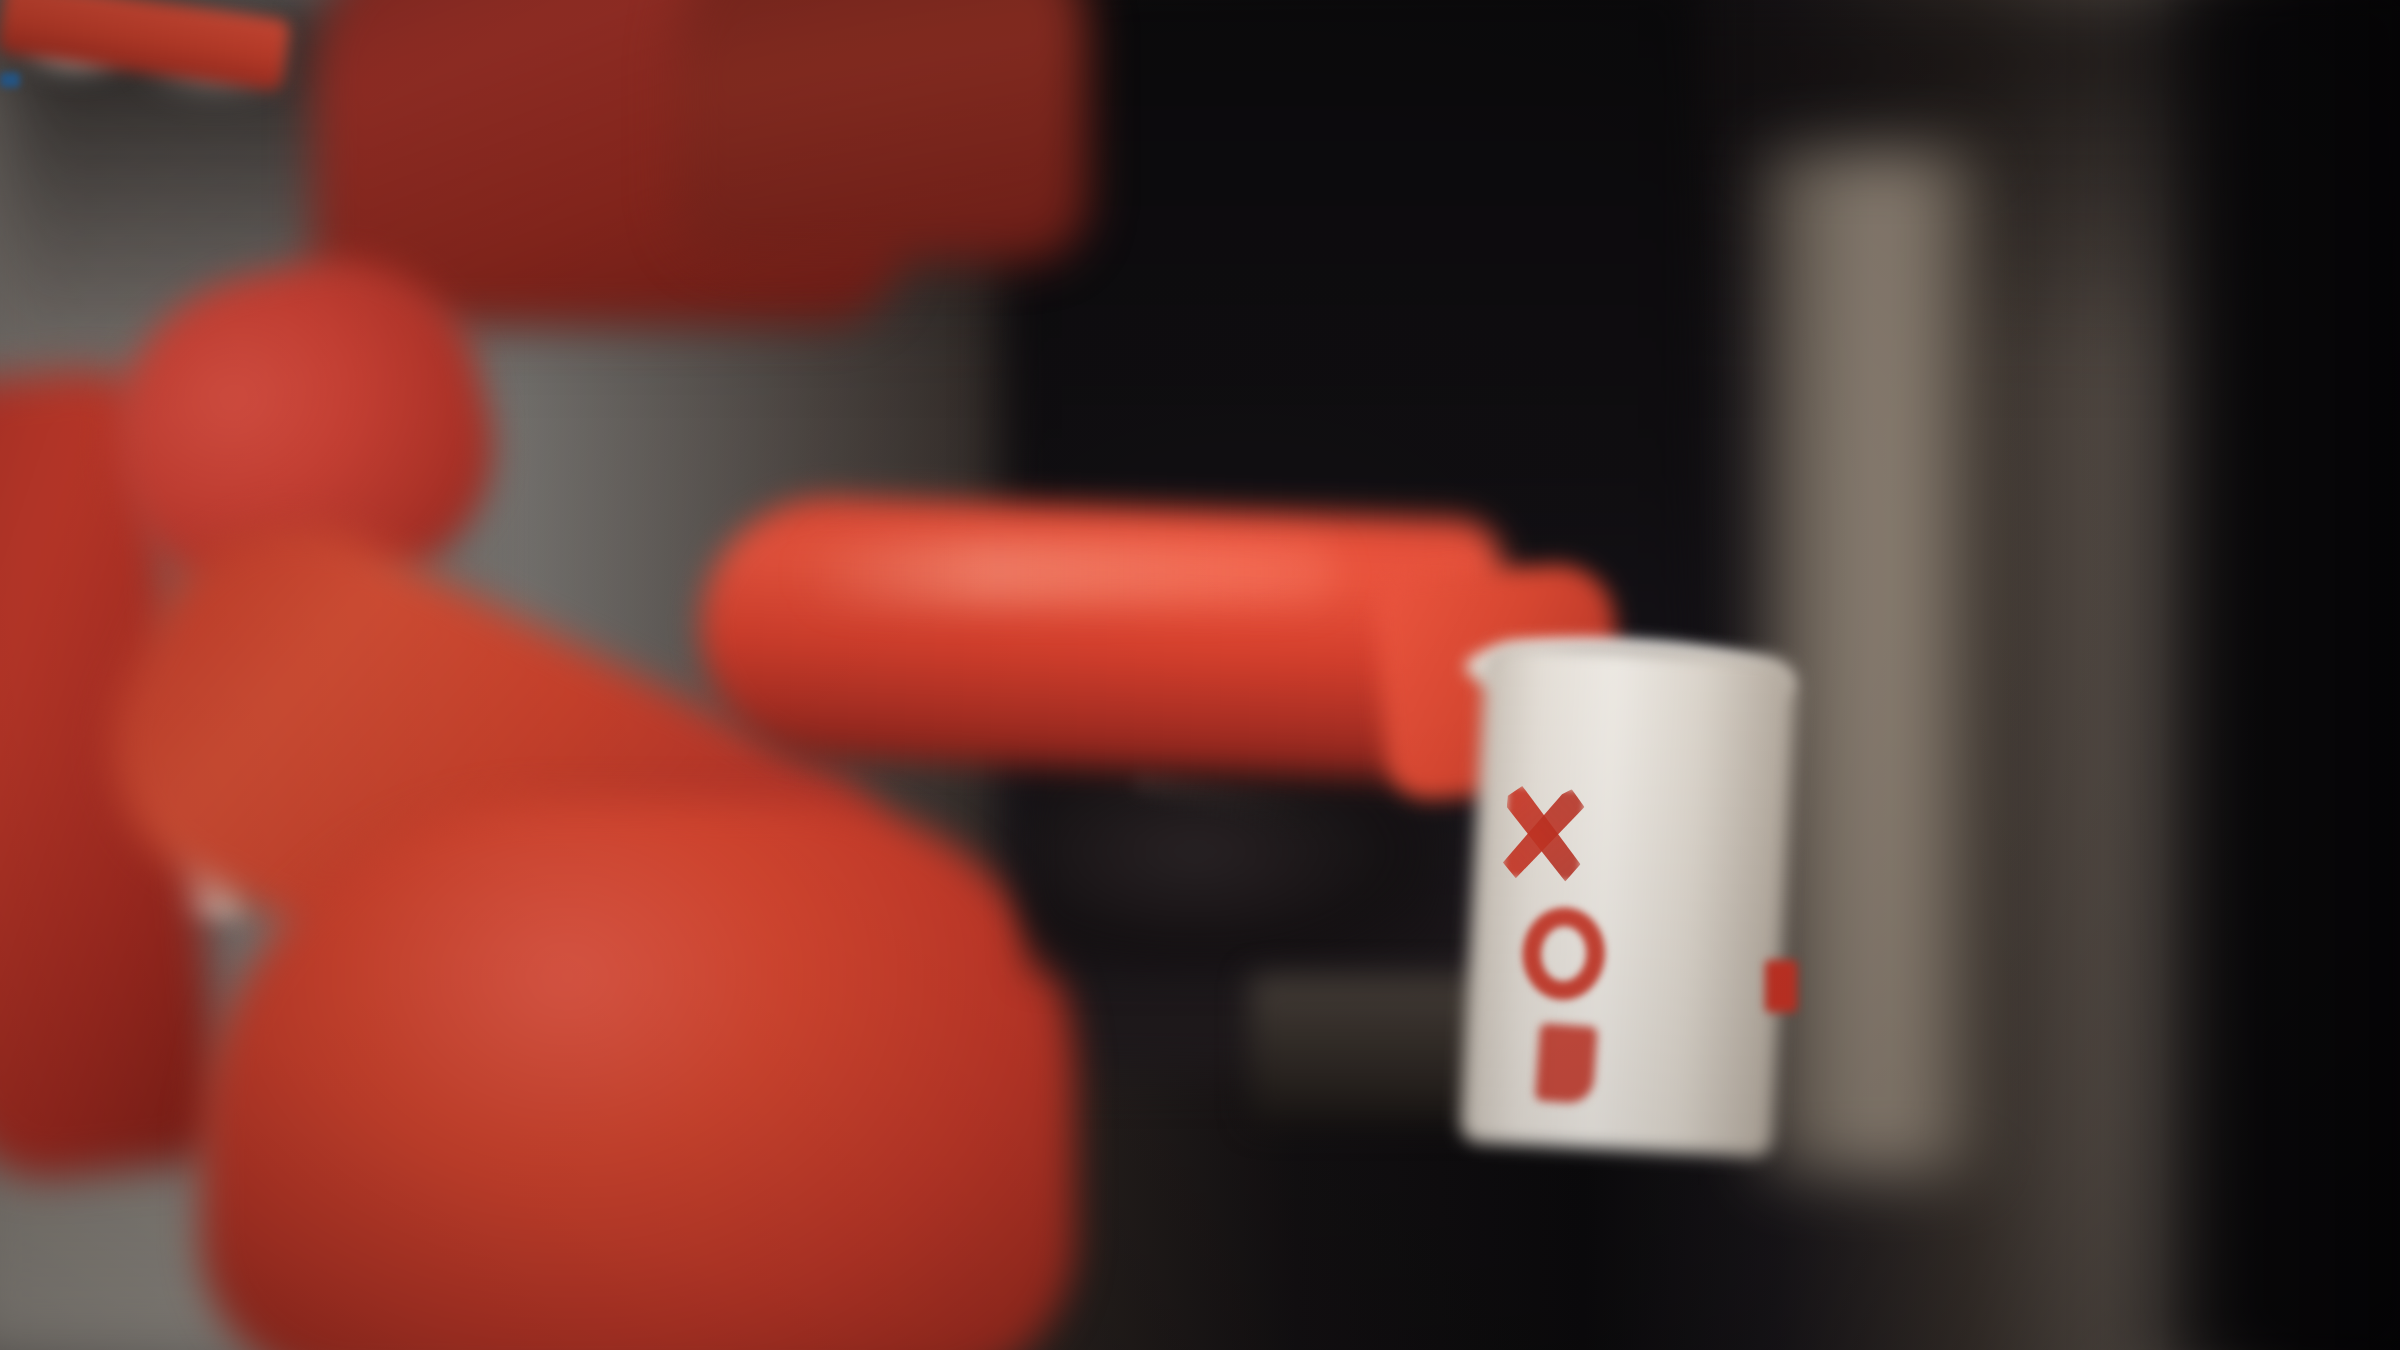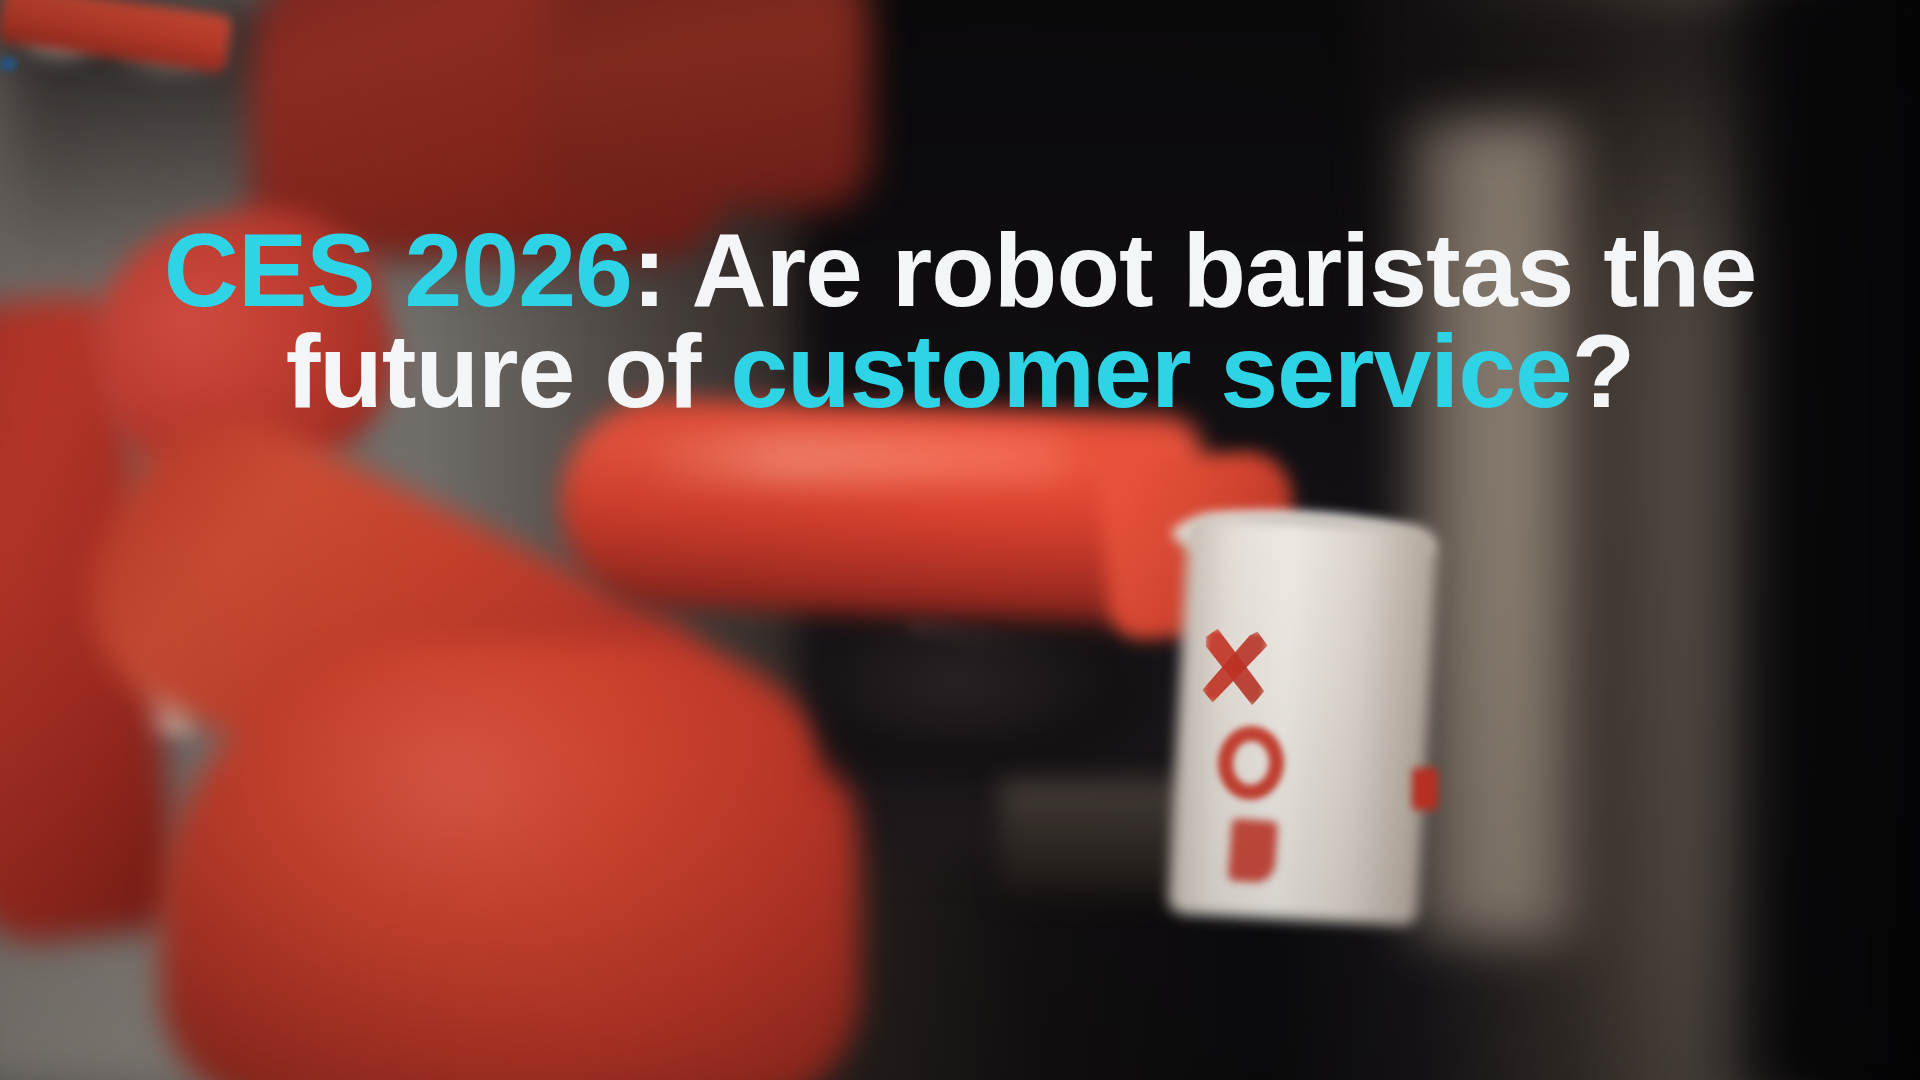--- a/index.html
+++ b/index.html
@@ -447,15 +447,14 @@
     <div class="cup-mark3"></div>
     <div class="cup-mark4"></div>
     <div class="cup-tab"></div>
 
     <div class="gripper"></div>
     <div class="sensor"></div>
 
     <div class="veil"></div>
   </div>
 
-  <h1 class="headline"><span class="accent">CES 2026</span><span class="plain">: Are robot baristas the future of </span><span class="accent">customer service</span><span class="plain">?</span></h1>
 
 </div>
 
 </body></html>

